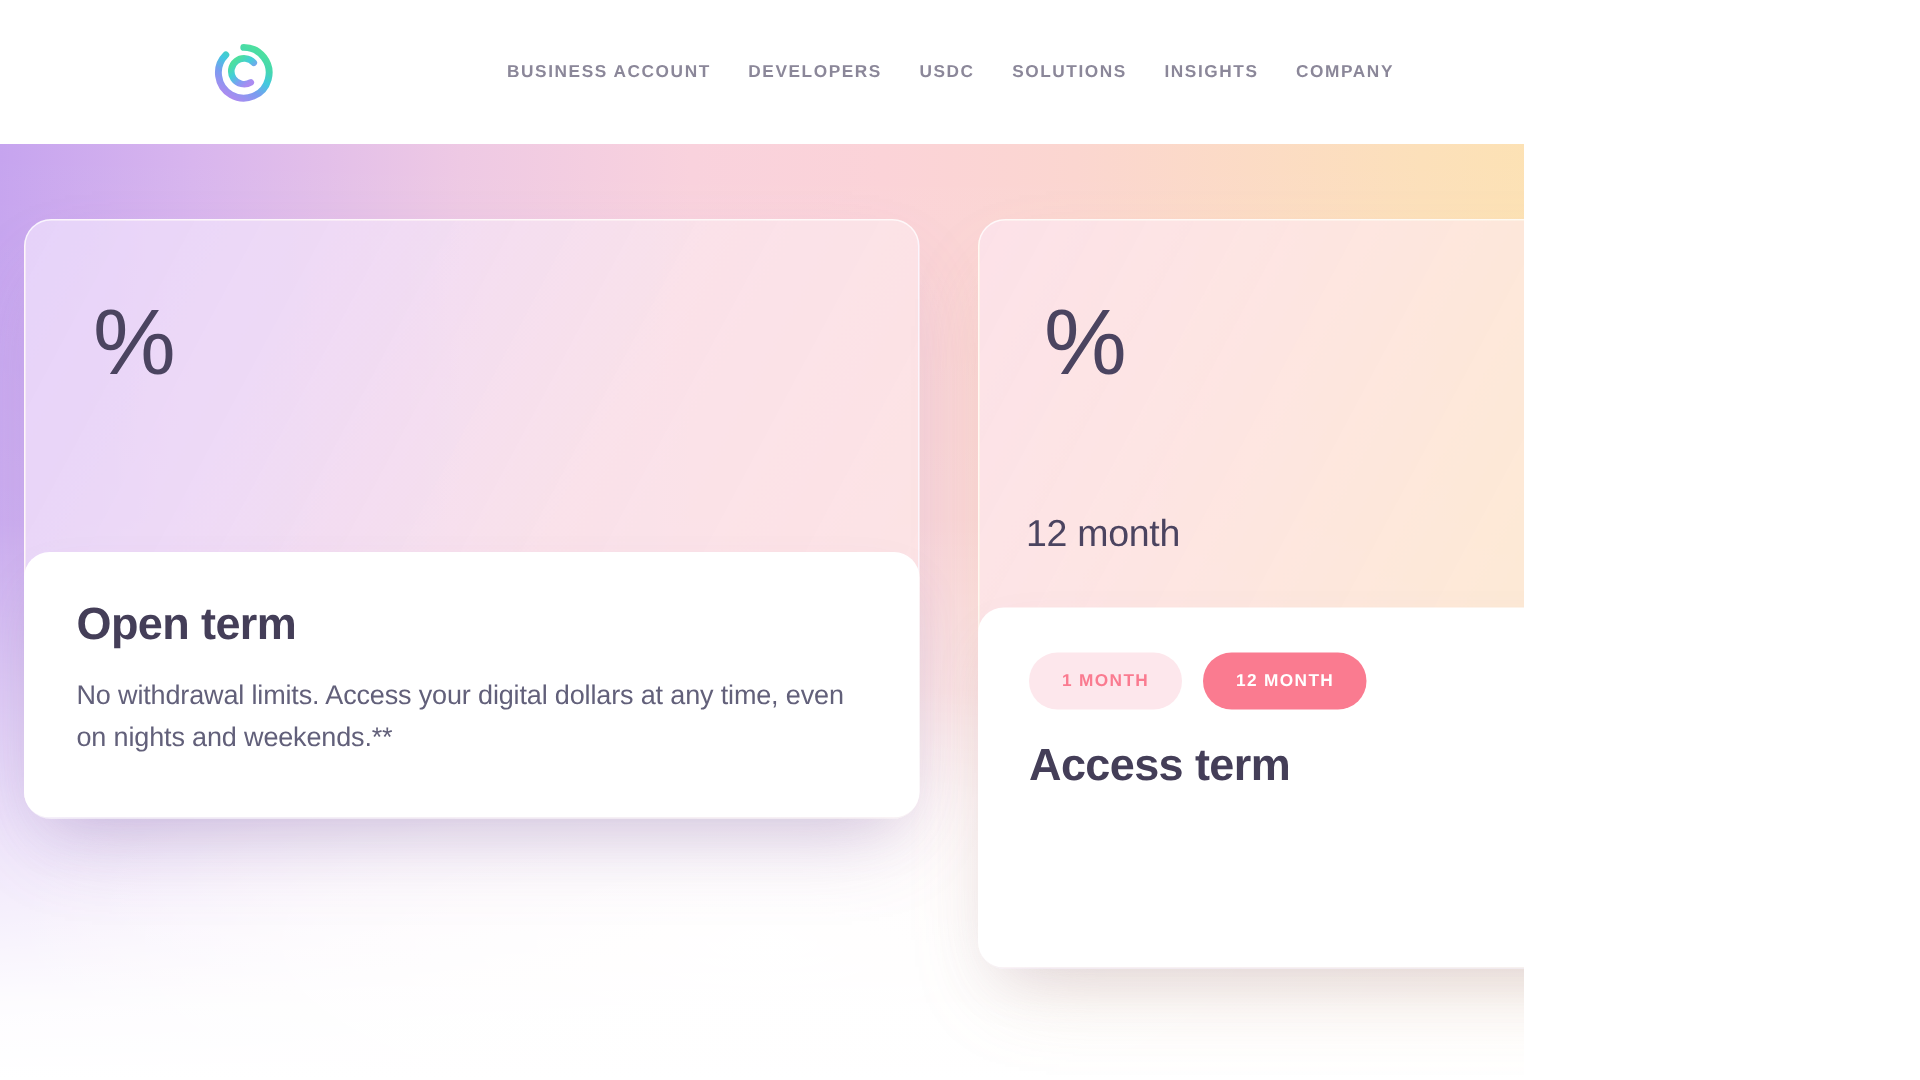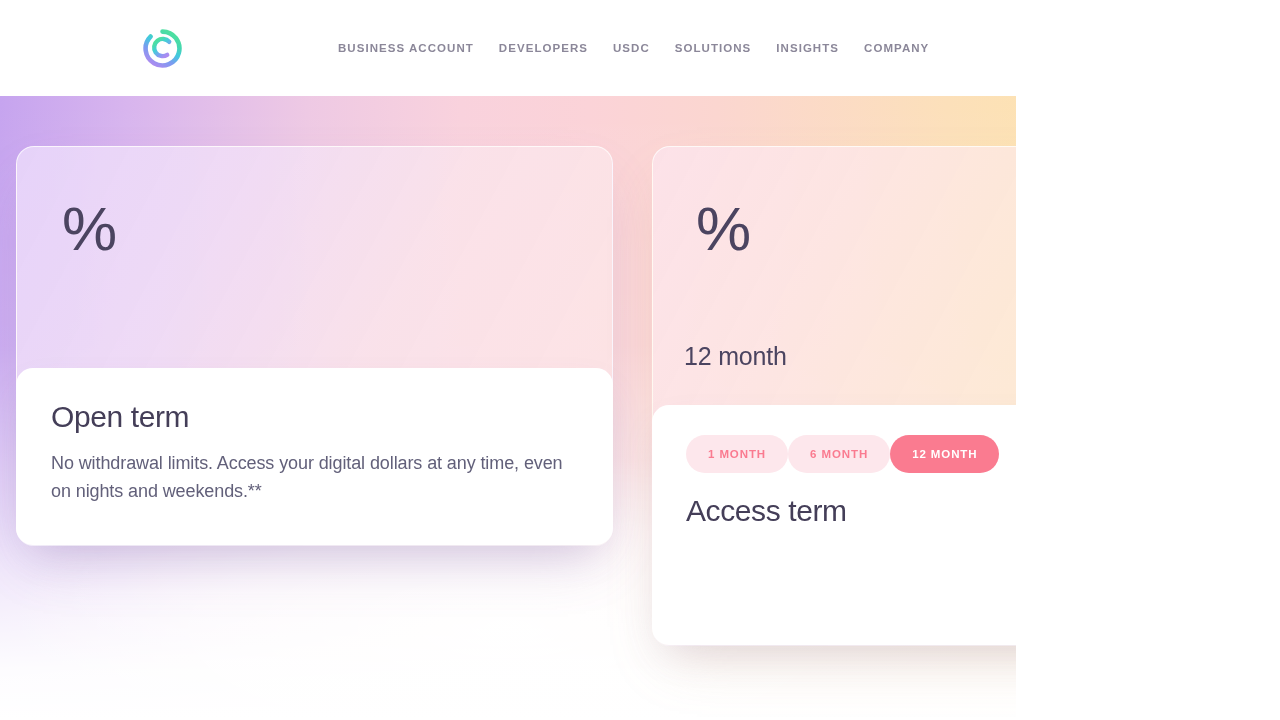--- a/index.html
+++ b/index.html
@@ -195,20 +195,21 @@
     left: 652px;
     top: 405px;
     width: 597px;
     height: 240px;
     padding: 30px 34px 0 34px;
   }
 
   
   .pill-row {
     display: flex;
+    gap: 14px;
     margin-bottom: 21px;
   }
 
   .pill {
     height: 38px;
     padding: 0 22px;
     border-radius: 19px;
     display: inline-flex;
     align-items: center;
     justify-content: center;
@@ -223,21 +224,21 @@
   }
 
   .pill.active {
     background: #fa7b90;
     color: #ffffff;
   }
 
   
   .panel-title {
     font-size: 30px;
-    font-weight: normal;
+    font-weight: bold;
     color: #443e58;
     letter-spacing: -0.4px;
     margin-bottom: 13px;
   }
 
   .panel-open .panel-title { margin-bottom: 16px; }
 
   .panel-body {
     font-size: 18px;
     font-weight: 400;
@@ -307,20 +308,19 @@
   <div class="rate rate-fixed">
     <span class="rate-pct">%</span>
   </div>
 
   <div class="term-label">12 month</div>
 
   <div class="panel panel-fixed">
 
     <div class="pill-row">
       <div class="pill">1 MONTH</div>
-      <div class="pill">6 MONTH</div>
       <div class="pill active">12 MONTH</div>
     </div>
 
     <div class="panel-title">Access term</div>
   </div>
 
 </div>
 
 </body></html>

